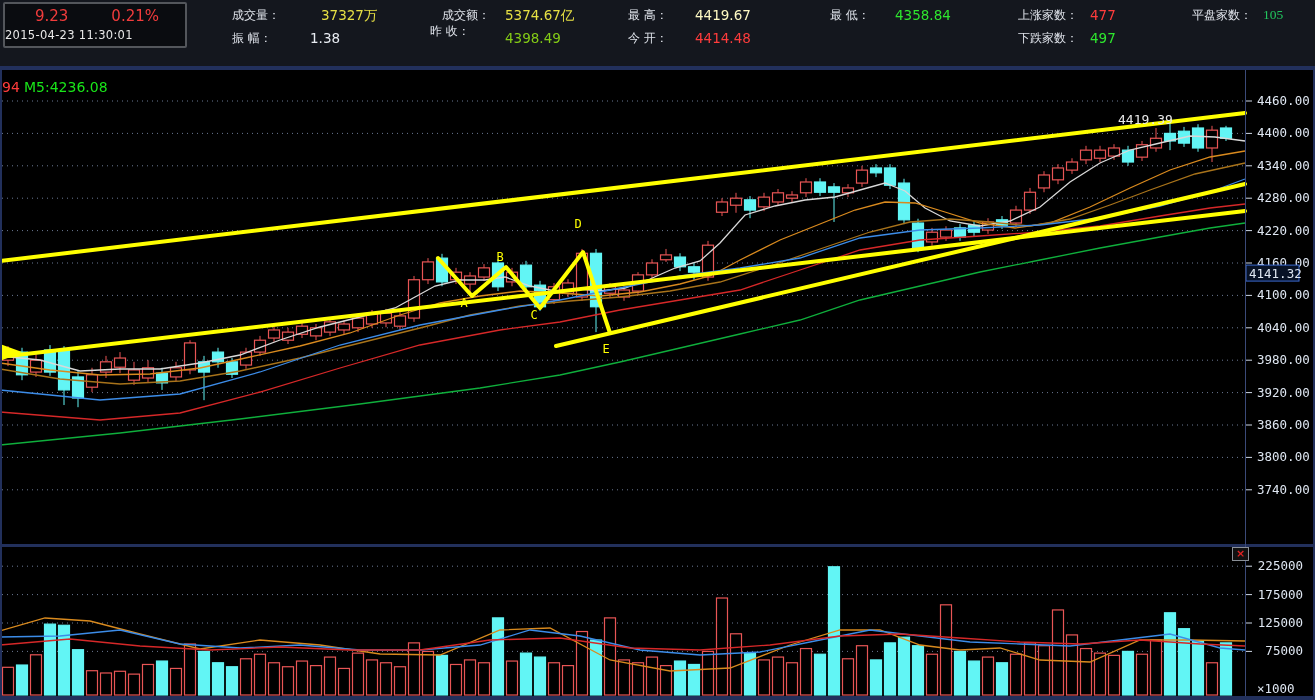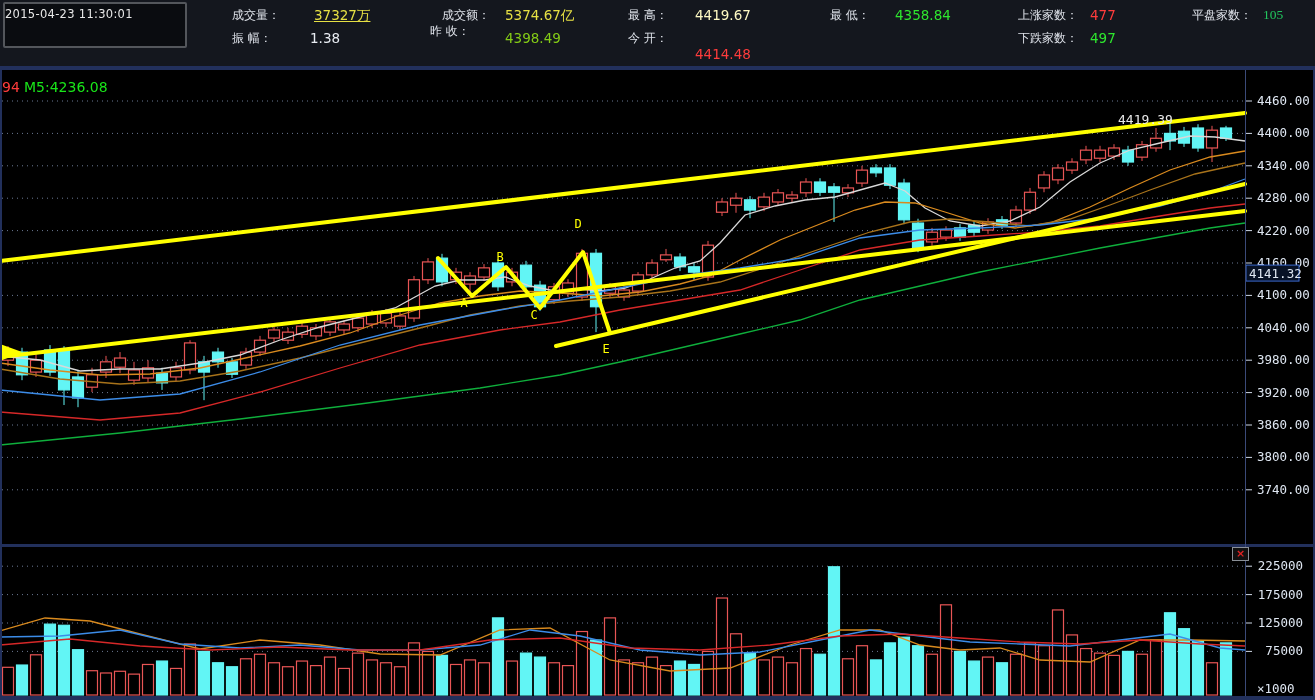--- a/index.html
+++ b/index.html
@@ -24,35 +24,39 @@
   #close-btn{position:absolute;left:1232px;top:547px;width:15px;height:12px;background:#111;
              border:1px solid #8a8f96;color:#e32222;font-size:11px;font-weight:bold;line-height:11px;
              text-align:center;cursor:pointer;font-family:"DejaVu Sans",sans-serif;}
 </style>
 </head>
 <body>
 
 <div id="app">
   <div id="header">
     <div id="quote-box">
+      <div class="qrow1">
+        <span>9.23</span>
+        <span>0.21%</span>
+      </div>
       <div class="qdate">2015-04-23 11:30:01</div>
     </div>
     <div id="header-fields">
         <span class="hf-label" style="left: 232px; top: 7px;">成交量：</span>
-        <span class="hf-value" style="left: 314px; top: 7px; color: rgb(230, 224, 68); text-decoration: underline;">37327万</span>
+        <span class="hf-value" style="left: 321px; top: 7px; color: rgb(230, 224, 68);">37327万</span>
         <span class="hf-label" style="left: 232px; top: 30px;">振 幅：</span>
         <span class="hf-value" style="left: 310px; top: 30px; color: rgb(232, 236, 242);">1.38</span>
         <span class="hf-label" style="left: 430px; top: 7px; margin-left: 12px;">成交额：</span>
         <span class="hf-value" style="left: 505px; top: 7px; color: rgb(230, 224, 68);">5374.67亿</span>
         <span class="hf-label" style="left: 430px; top: 23px;">昨 收：</span>
         <span class="hf-value" style="left: 505px; top: 30px; color: #84cc16;">4398.49</span>
         <span class="hf-label" style="left: 628px; top: 7px;">最 高：</span>
         <span class="hf-value" style="left: 695px; top: 7px; color: #fef9c3;">4419.67</span>
         <span class="hf-label" style="left: 628px; top: 30px;">今 开：</span>
-        <span class="hf-value" style="left: 695px; top: 30px; color: rgb(255, 60, 60); margin-top: 16px;">4414.48</span>
+        <span class="hf-value" style="left: 695px; top: 30px; color: rgb(255, 60, 60);">4414.48</span>
         <span class="hf-label" style="left: 830px; top: 7px;">最 低：</span>
         <span class="hf-value" style="left: 895px; top: 7px; color: rgb(46, 230, 46);">4358.84</span>
         <span class="hf-label" style="left: 1018px; top: 7px;">上涨家数：</span>
         <span class="hf-value" style="left: 1090px; top: 7px; color: rgb(255, 60, 60);">477</span>
         <span class="hf-label" style="left: 1018px; top: 30px;">下跌家数：</span>
         <span class="hf-value" style="left: 1090px; top: 30px; color: rgb(46, 230, 46);">497</span>
         <span class="hf-label" style="left: 1192px; top: 7px;">平盘家数：</span>
         <span class="hf-value" style="left: 1263px; top: 7px; color: #22c55e; font-family: Liberation Serif, serif;">105</span>
       </div>
   </div>

